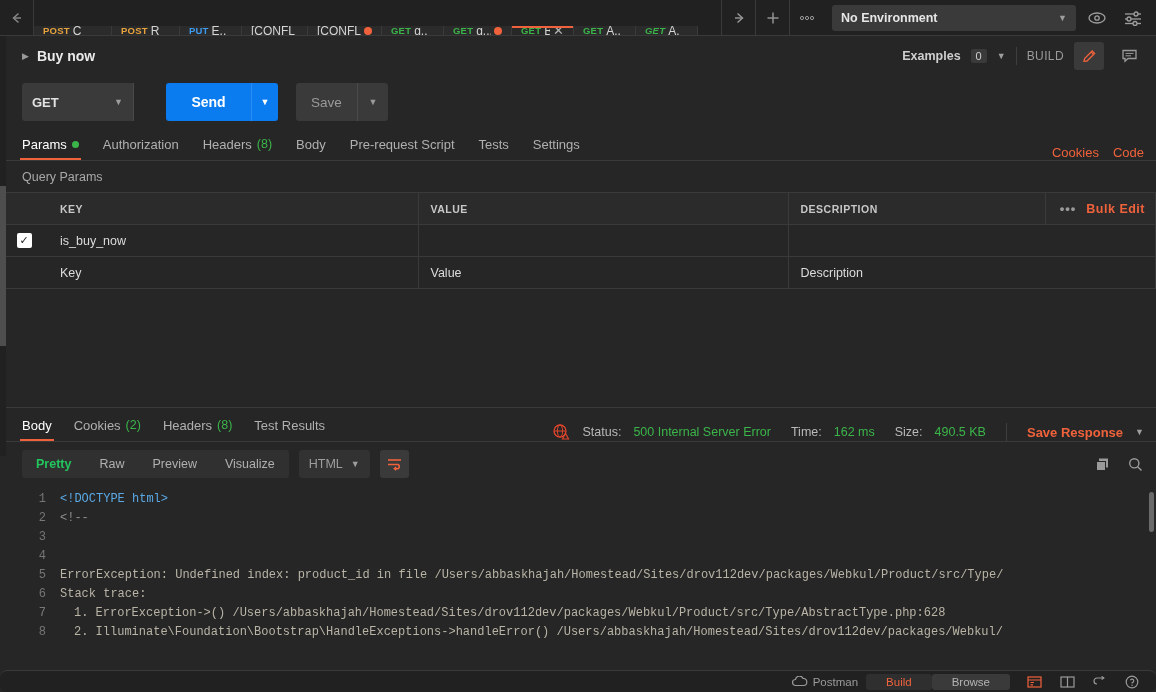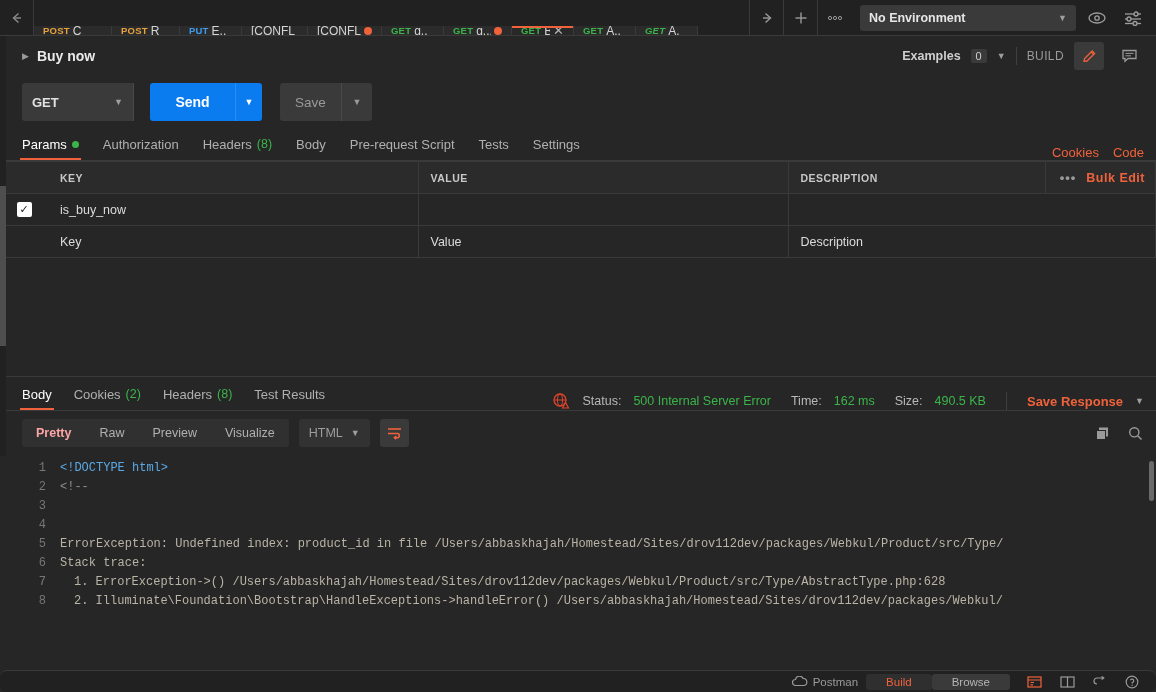--- a/index.html
+++ b/index.html
@@ -53,21 +53,21 @@
   .tab-ico {
     width: 34px; display: flex; align-items: center; justify-content: center;
     color: #9a9a9a; border-right: 1px solid #3a3a3a; font-size: 15px;
   }
   .tab-ico.noborder { border-right: none; }
   .tabbar-spacer { flex: 1 1 auto; border-right: 1px solid #3a3a3a; }
 
   
   .envbox { display: flex; align-items: center; gap: 6px; padding: 0 8px; flex: none; }
   .env-select {
-    width: 216px; height: 26px; background: #3a3a3a; border-radius: 3px;
+    width: 244px; height: 26px; background: #3a3a3a; border-radius: 3px;
     display: flex; align-items: center; padding: 0 9px;
     font-size: 12.5px; font-weight: bold; color: #e6e6e6;
   }
   .env-select .caret { margin-left: auto; color: #9e9e9e; font-size: 9px; }
   .env-ico {
     width: 30px; height: 26px; display: flex; align-items: center;
     justify-content: center; color: #9e9e9e;
   }
 
   
@@ -104,20 +104,21 @@
   .url-input {
     flex: 1 1 auto; height: 38px; background: #3a3a3a; border: none;
     border-radius: 0 3px 3px 0; color: #e8e8e8; font-size: 13.5px;
     padding: 0 12px; font-family: "Liberation Sans", sans-serif;
   }
   .send-wrap { display: flex; flex: none; margin-left: 8px; }
   .send-btn {
     background: #0a7cf0; color: #fff; font-size: 14px; font-weight: bold;
     width: 85px; height: 38px; border: none; border-radius: 3px 0 0 3px;
     font-family: "Liberation Sans", sans-serif;
+    margin-left: 16px;
   }
   .send-caret {
     background: #0a7cf0; width: 27px; height: 38px; border-radius: 0 3px 3px 0;
     display: flex; align-items: center; justify-content: center;
     color: #fff; font-size: 9px; border-left: 1px solid #2a8df2;
   }
   .save-wrap { display: flex; flex: none; margin-left: 10px; }
   .save-btn {
     background: #3a3a3a; color: #9a9a9a; font-size: 13.5px;
     width: 62px; height: 38px; border: none; border-radius: 3px 0 0 3px;
@@ -187,21 +188,21 @@
   .resptabs .rtab { margin-right: 22px; }
   .resp-meta { margin-left: auto; display: flex; align-items: center; gap: 12px; }
   .meta-lbl { font-size: 12.5px; color: #b9b9b9; }
   .meta-val { font-size: 12.5px; color: #3bb54a; }
   .savresp { font-size: 13px; color: #f0623c; font-weight: bold; }
 
   
   .bodybar { display: flex; align-items: center; height: 44px; padding: 0 12px 0 22px; gap: 10px; }
   .seg { display: flex; align-items: center; background: #303030; border-radius: 3px; height: 28px; }
   .seg .item { font-size: 12.5px; color: #b0b0b0; padding: 0 14px; line-height: 28px; }
-  .seg .item.active { color: #fca5a5; font-weight: bold; }
+  .seg .item.active { color: #22c55e; font-weight: bold; }
   .fmtsel {
     display: flex; align-items: center; gap: 8px; height: 28px;
     background: #323232; border-radius: 3px; padding: 0 10px;
     font-size: 12.5px; color: #9e9e9e;
   }
   .wrapbtn {
     width: 29px; height: 28px; background: #3a3a3a; border-radius: 3px;
     display: flex; align-items: center; justify-content: center;
   }
   .bodybar-right { margin-left: auto; display: flex; align-items: center; gap: 16px; }
@@ -423,20 +424,21 @@
         <div class="rtab">
           <span>Settings</span>
         </div>
       </div>
     <div class="reqtabs-right">
       <span class="linkish">Cookies</span>
       <span class="linkish">Code</span>
     </div>
   </div>
 
+  <div class="qp-title">Query Params</div>
   <table class="ptable">
     <thead>
       <tr>
         <th class="col-check"></th>
         <th class="col-key">KEY</th>
         <th class="col-val">VALUE</th>
         <th class="col-desc">DESCRIPTION</th>
         <th class="col-act thactions">
           <div class="acts">
             <span class="dots3">•••</span>

